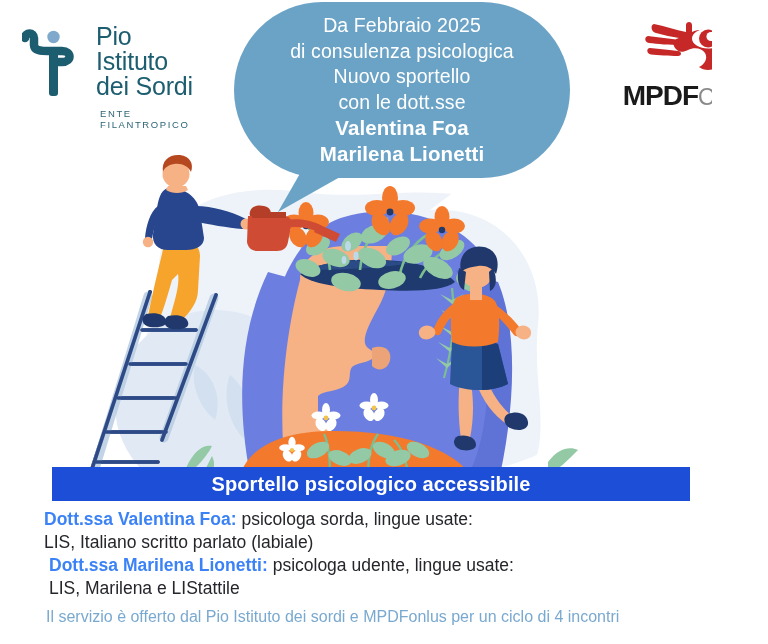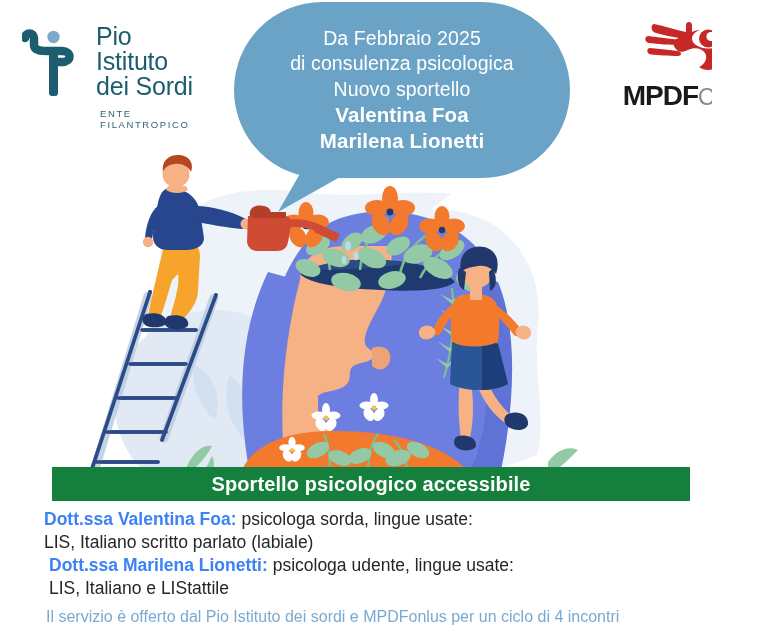--- a/index.html
+++ b/index.html
@@ -52,21 +52,21 @@
     font-weight:400;letter-spacing:.1px;
   }
   .btext.bold{font-weight:700;font-size:20.5px;line-height:26px;}
 
   
   .illus{position:absolute;left:0;top:150px;width:768px;height:325px;overflow:hidden;}
 
   
   .titlebar{
     position:absolute;left:52px;top:467px;width:638px;height:34px;
-    background:#15803d;
+    background:#1d4ed8;
     display:flex;align-items:center;justify-content:center;
     z-index:8;
   }
   .titlebar span{
     color:#ffffff;font-size:20px;font-weight:700;letter-spacing:.1px;
   }
 
   
   .info{position:absolute;left:44px;top:508px;width:700px;z-index:8;}
   .info .row{font-size:17.5px;line-height:23px;color:#24262b;white-space:nowrap;}
@@ -115,20 +115,21 @@
       <span class="b">MPDF</span><span class="g">Onlus</span>
     </div>
   </div>
 
   <div class="bubble-tail"></div>
 
   <div class="bubble">
     <div class="btext">Da Febbraio 2025</div>
     <div class="btext">di consulenza psicologica</div>
     <div class="btext">Nuovo sportello</div>
+    <div class="btext">con le dott.sse</div>
     <div class="btext bold">Valentina Foa</div>
     <div class="btext bold">Marilena Lionetti</div>
   </div>
 
   <div class="illus">
     <svg width="768" height="325" viewBox="0 0 768 325">
       <defs>
         <clipPath id="frame">
             <rect x="0" y="0" width="768" height="325"></rect>
           </clipPath>
@@ -395,18 +396,18 @@
   </div>
 
   <div class="titlebar">
     <span>Sportello psicologico accessibile</span>
   </div>
 
   <div class="info">
     <div class="row"><span class="nm">Dott.ssa Valentina Foa:</span><span> psicologa sorda, lingue usate:</span></div>
     <div class="row"><span>LIS, Italiano scritto parlato (labiale)</span></div>
     <div class="row indent"><span class="nm">Dott.ssa Marilena Lionetti:</span><span> psicologa udente, lingue usate:</span></div>
-    <div class="row indent"><span>LIS, Italiano e LIStattile</span></div>
+    <div class="row indent"><span>LIS, Marilena e LIStattile</span></div>
   </div>
 
   <div class="footer">Il servizio è offerto dal Pio Istituto dei sordi e  MPDFonlus per un ciclo di 4 incontri</div>
 
 </div>
 
 </body></html>

